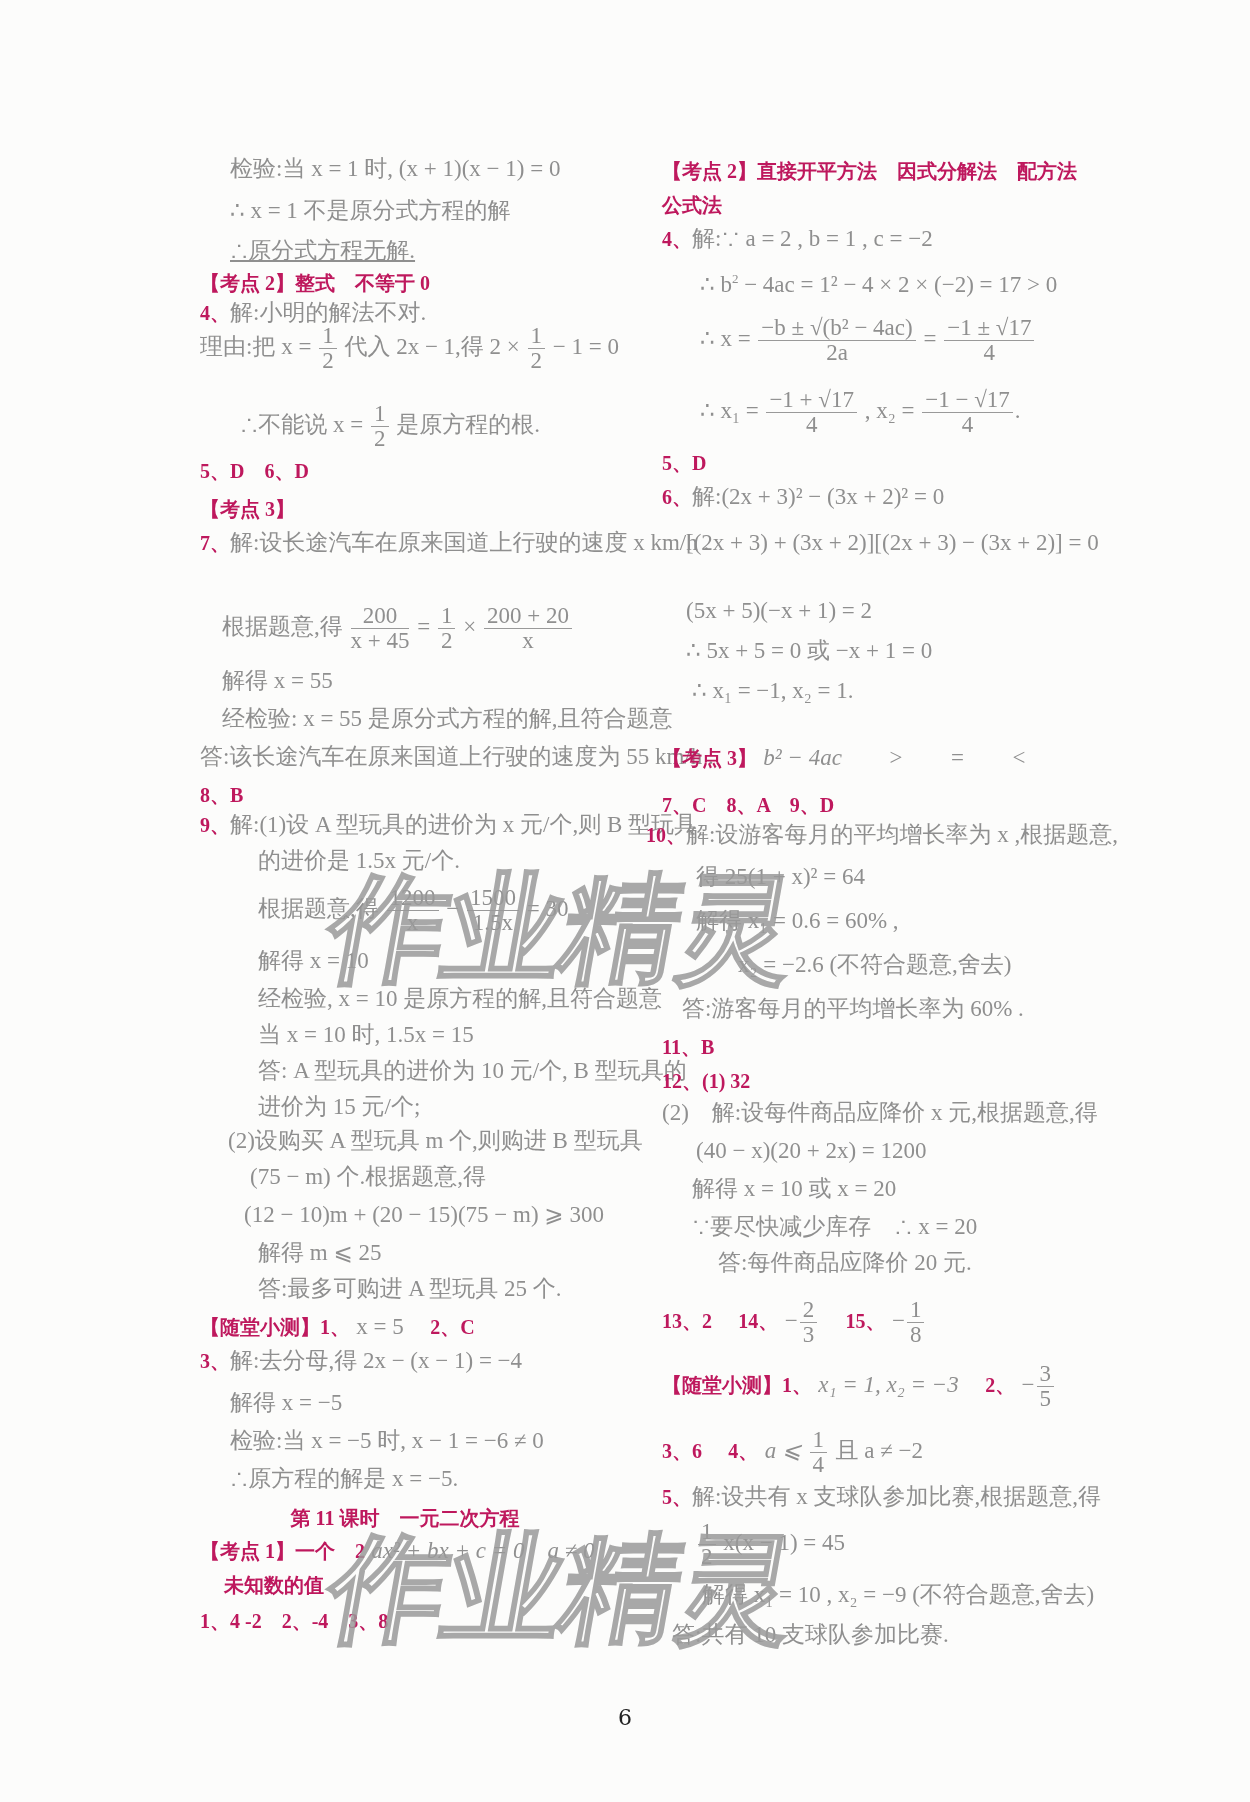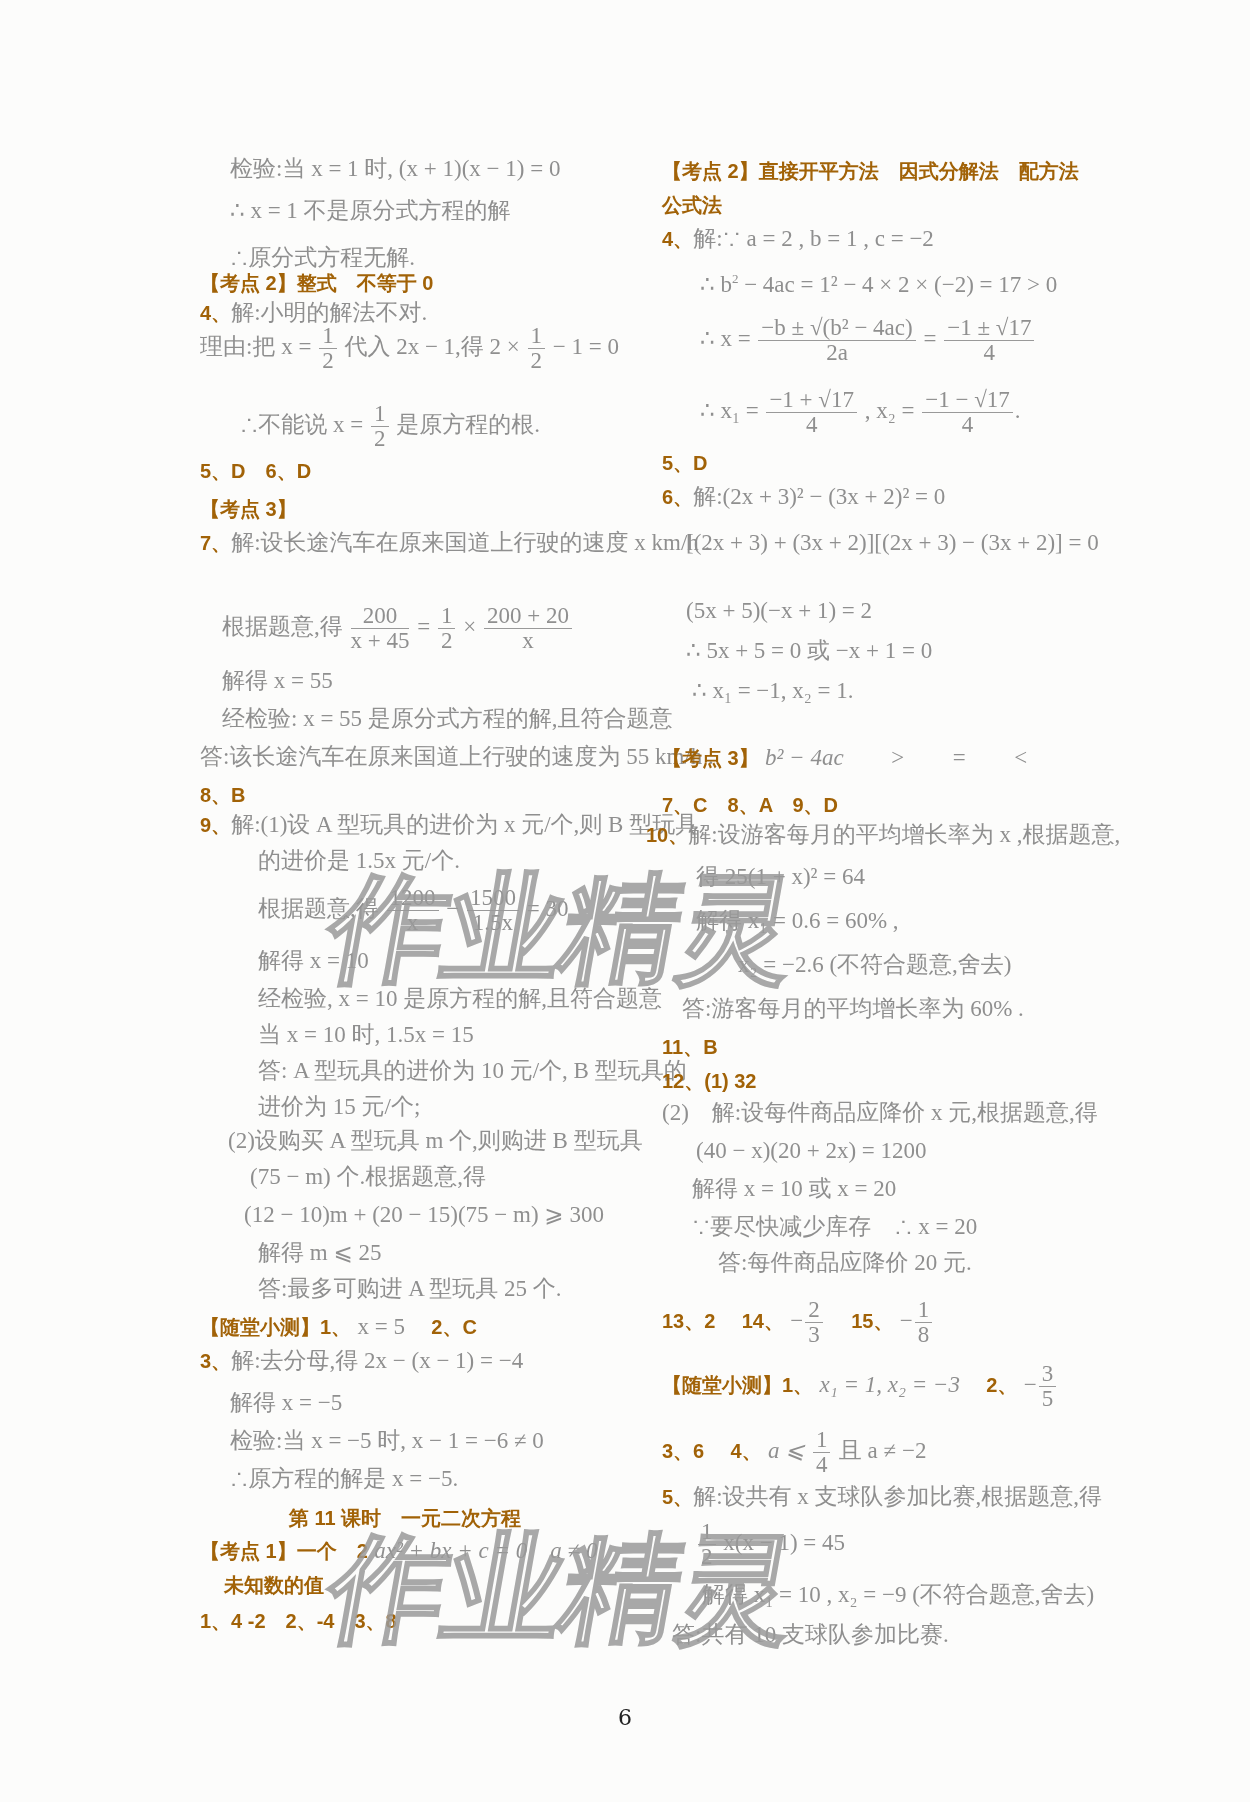--- a/index.html
+++ b/index.html
@@ -4,39 +4,39 @@
 <style>
   html, body { margin: 0; padding: 0; }
   body {
     width: 1250px; height: 1802px; position: relative; overflow: hidden;
     background: #fcfcfb;
     font-family: "DejaVu Serif", "Liberation Serif", serif;
     color: #8a8a8a;
   }
   .col { position: absolute; top: 0; }
   .line { position: absolute; white-space: nowrap; font-size: 20px; line-height: 26px; }
-  .b { color: #a16207; font-weight: bold; font-family: Liberation Sans, sans-serif; }
+  .b { color: #be185d; font-weight: bold; font-family: Liberation Serif, serif; }
   .m { font-family: "Liberation Serif", "DejaVu Serif", serif; font-size: 23px; color: #8f8f8f; }
   .i { font-style: italic; }
   .frac { display: inline-block; vertical-align: middle; text-align: center; margin: 0 2px; }
   .frac .n { display: block; border-bottom: 1px solid #999; padding: 0 3px; line-height: 24px; }
   .frac .d { display: block; line-height: 24px; }
   sup { font-size: 13px; }
   .center-title { position: absolute; left: 0; width: 630px; text-align: center; font-size: 20px; }
   .pagenum { position: absolute; left: 0; width: 1250px; top: 1705px; text-align: center; color: #222; font-size: 22px; }
   .watermark { position: absolute; font-family: "DejaVu Sans", sans-serif; font-weight: bold; font-size: 118px;
     color: transparent; -webkit-text-stroke: 2px #9a9a9a; letter-spacing: -2px; transform: skewX(-10deg); opacity: 0.85; pointer-events: none; }
 </style>
 </head>
 <body>
 
 <div class="col" style="left:0;width:630px;height:1802px;">
   <div class="line m" style="left:230px;top:156px;">检验:当 x = 1 时, (x + 1)(x − 1) = 0</div>
   <div class="line m" style="left:230px;top:198px;">∴ x = 1 不是原分式方程的解</div>
-  <div class="line m" style="left:230px;top:245px;">∴原分式方程无解.</div>
+  <div class="line m" style="left:230px;top:238px;text-decoration:underline;">∴原分式方程无解.</div>
 
   <div class="line b" style="left:200px;top:270px;">【考点 2】整式　不等于 0</div>
   <div class="line" style="left:200px;top:300px;">
     <span class="b">4、</span><span class="m">解:小明的解法不对.</span>
   </div>
   <div class="line m" style="left:200px;top:324px;">
     <span>理由:把 x =</span>
     <span class="frac"><span class="n">1</span><span class="d">2</span></span>
     <span>代入 2x − 1,得 2 ×</span>
     <span class="frac"><span class="n">1</span><span class="d">2</span></span>

